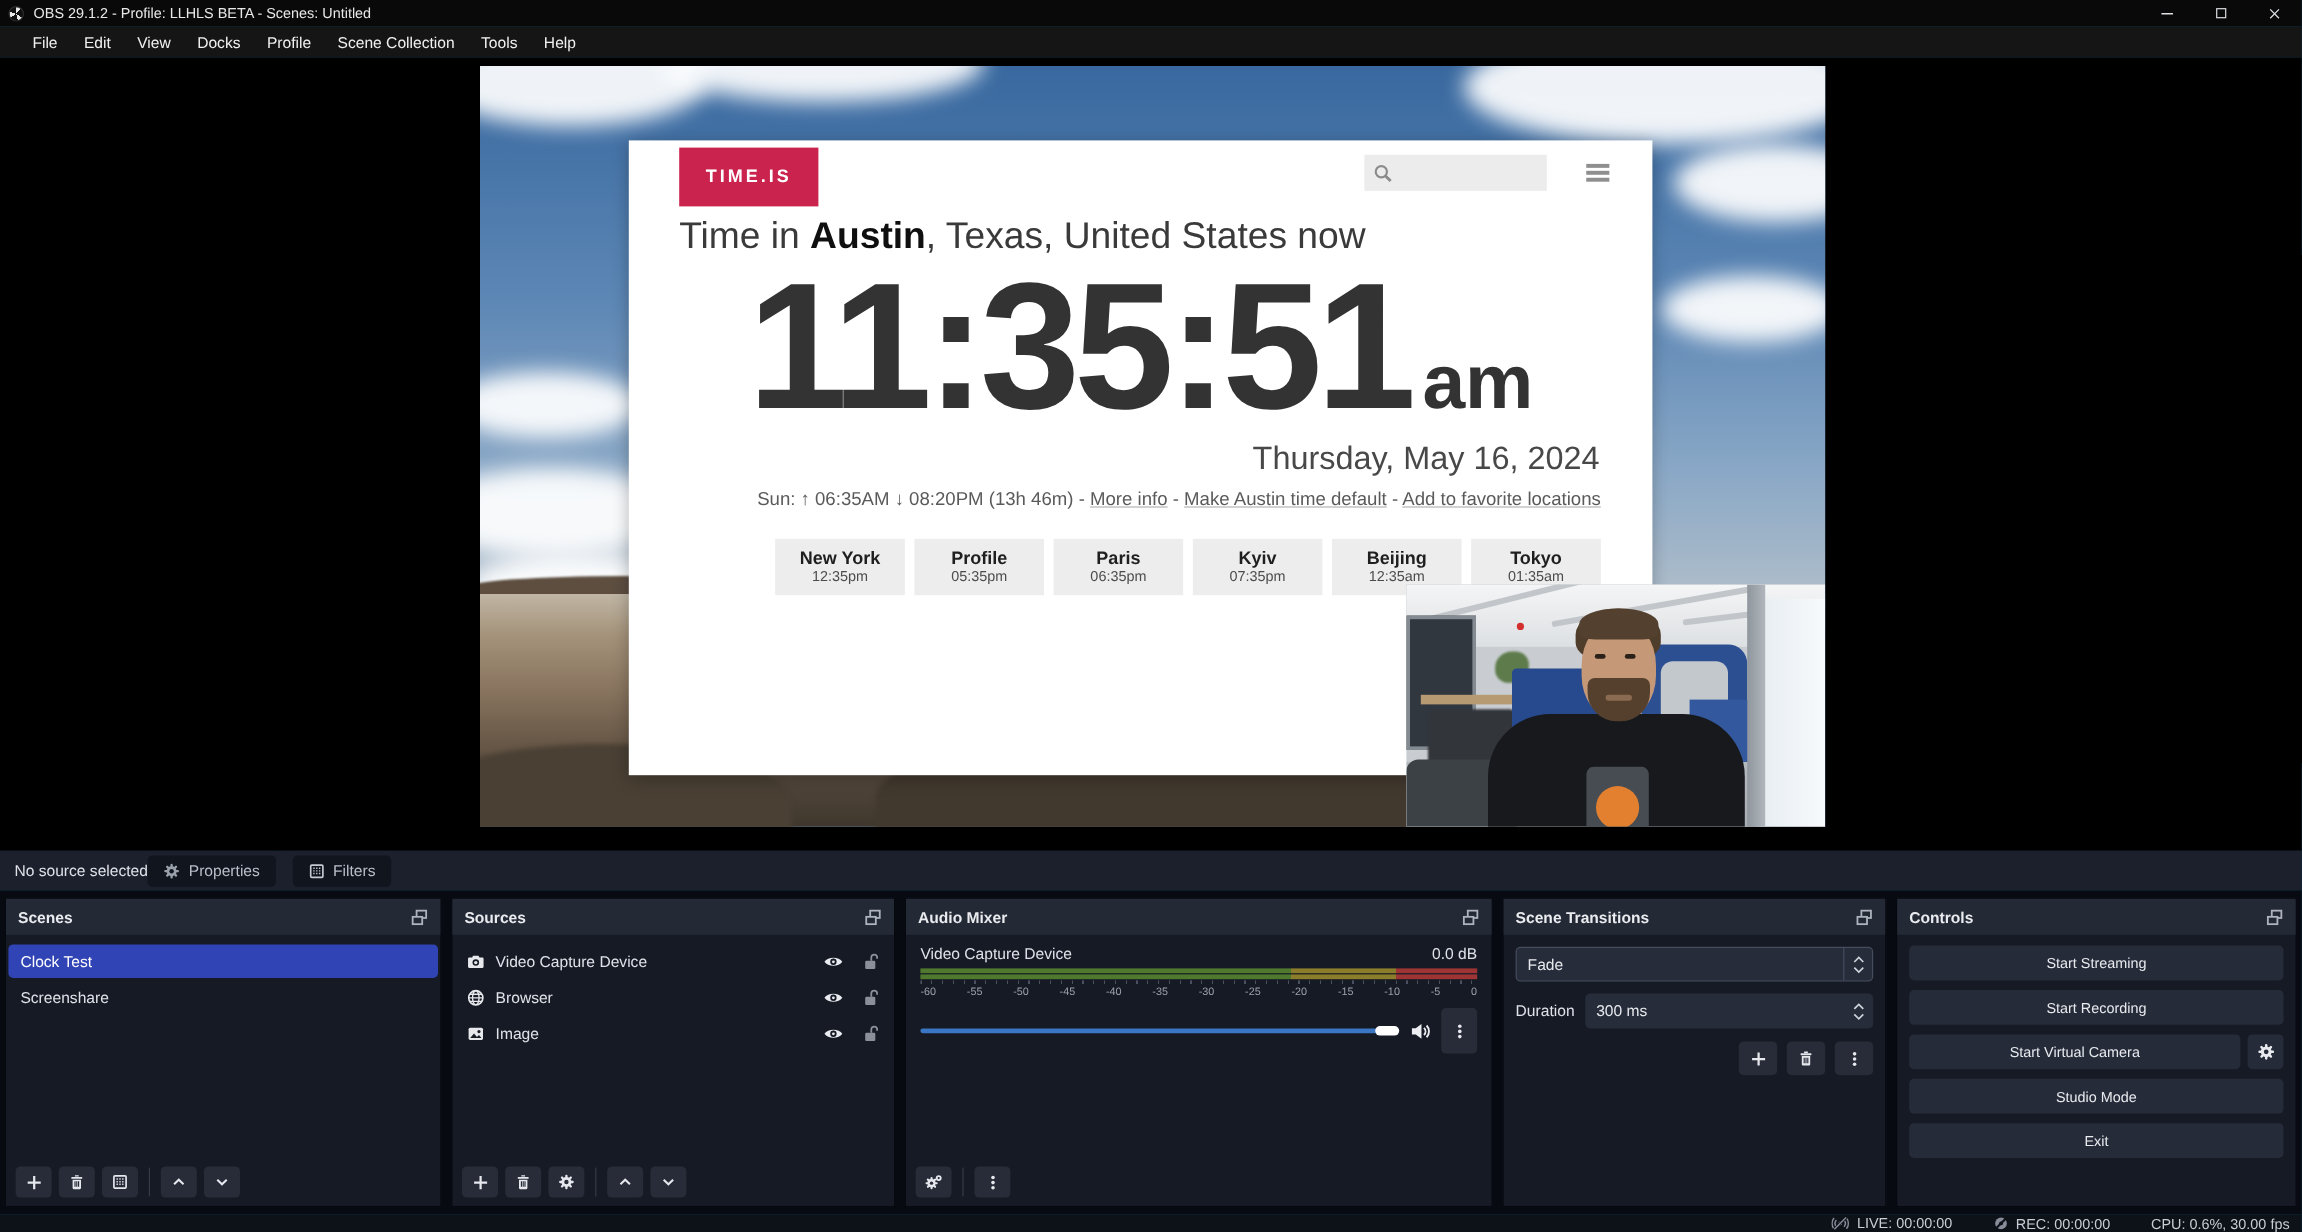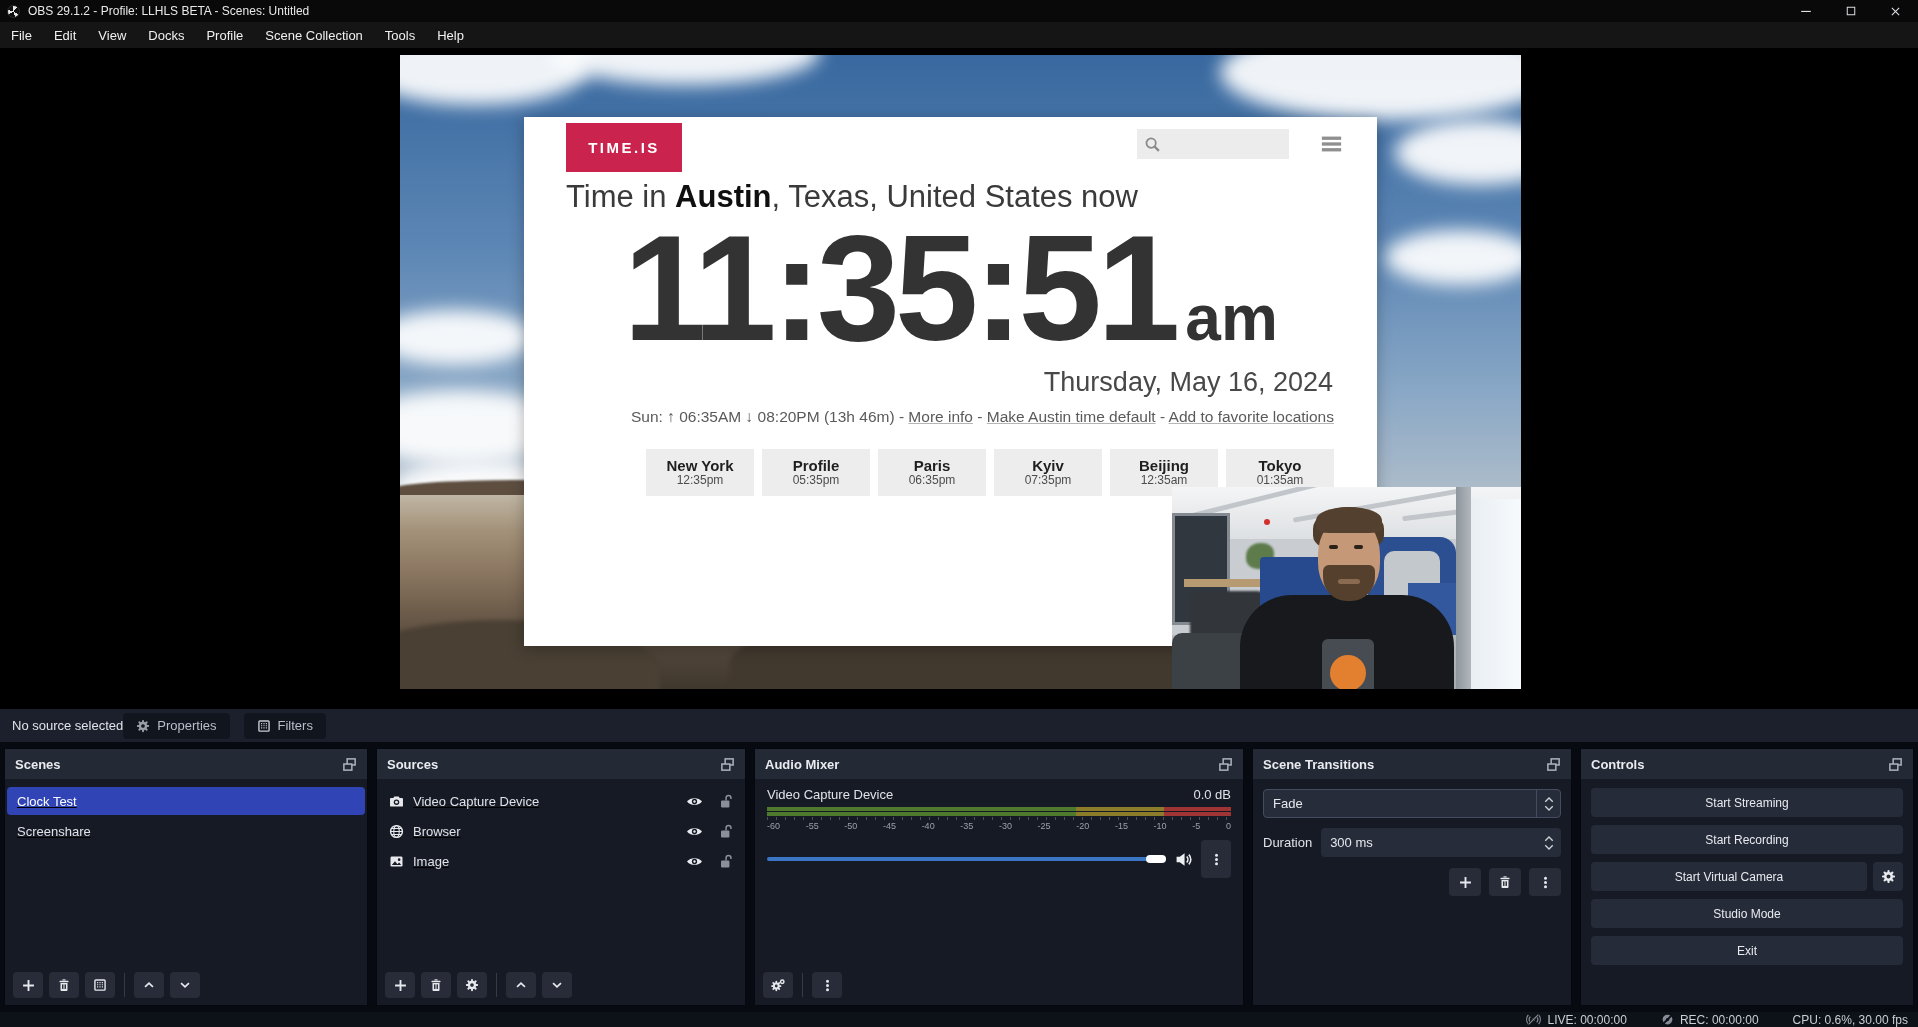--- a/index.html
+++ b/index.html
@@ -9,21 +9,21 @@
 
   
   .titlebar { position:absolute; top:0; left:0; width:100%; height:22px; background:#090909; display:flex; align-items:center; color:#e8e8e8; font-size:12px; }
   .obs-logo { width:13px; height:13px; border-radius:50%; margin:0 8px 0 7px;
     background:conic-gradient(#e8e8e8 0 12%, #101010 12% 34%, #e8e8e8 34% 46%, #101010 46% 66%, #e8e8e8 66% 80%, #101010 80% 100%);
     border:1px solid #2c2c2c; }
   .win-controls { position:absolute; right:0; top:0; height:22px; display:flex; }
   .win-btn { width:45px; height:22px; display:flex; align-items:center; justify-content:center; color:#dfe1e5; }
 
   
-  .menubar { position:absolute; top:22px; left:0; width:100%; height:26px; background:#151515; display:flex; align-items:center; padding-left:0; }
+  .menubar { position:absolute; top:22px; left:0; width:100%; height:26px; background:#151515; display:flex; align-items:center; padding-left:16px; }
   .menu-item { color:#f0f0f0; font-size:13px; padding:0 11px; height:100%; display:flex; align-items:center; }
 
   
   .workspace { position:absolute; top:48px; left:0; width:1918px; height:661px; background:#000; }
   .canvas { position:absolute; left:400px; top:7px; width:1121px; height:634px; overflow:hidden; background:#6f93bd; }
   .sky { position:absolute; top:0; left:0; width:100%; height:470px;
     background:linear-gradient(#38689f 0%, #5d87b5 42%, #8aa8c6 72%, #b9c3cb 100%); }
   .cloud { position:absolute; background:rgba(255,255,255,.92); border-radius:50%; filter:blur(9px); }
   .desert { position:absolute; top:440px; left:0; width:100%; height:194px;
     background:linear-gradient(#c0b6a4 0%, #a4927a 18%, #8a7660 40%, #6b5a49 62%, #50453a 82%, #3f372d 100%); }
@@ -86,21 +86,21 @@
 
   
   .docks { position:absolute; top:742px; left:0; width:1918px; height:270px; background:#070a10; display:flex; gap:8px; padding:6px 4px; }
   .panel { background:#161a24; border:1px solid #060810; display:flex; flex-direction:column; position:relative; }
   .p-scenes { width:364px; } .p-sources { width:370px; } .p-mixer { width:490px; } .p-trans { width:320px; } .p-controls { flex:1; }
   .phead { height:30px; background:#242936; display:flex; align-items:center; justify-content:space-between; padding:0 10px; flex:none; }
   .ptitle { color:#e9ebef; font-size:13px; font-weight:700; }
   .pbody { position:relative; flex:1; }
   .popup-ic { color:#aeb3bd; }
 
-  .list { padding-top:8px;text-decoration:underline; }
+  .list { padding-top:8px; }
   .lrow { height:28px; display:flex; align-items:center; color:#dfe2e8; font-size:13px; padding:0 10px; margin:0 2px 2px; border-radius:4px; gap:9px; }
   .lrow.sel { background:#3044b5; color:#fff; }
   .lrow .grow { flex:1; }
   .lrow .ric { color:#e9ebf0; display:flex; }
   .lrow .lockic { color:#8a8f99; display:flex; margin-left:6px; }
 
   .tbar { position:absolute; bottom:7px; left:8px; display:flex; align-items:center; gap:6px; }
   .tbtn { width:30px; height:26px; background:#272c38; border-radius:4px; display:flex; align-items:center; justify-content:center; color:#e6e8ee; --hole:#272c38; }
   .vsep { width:1px; height:24px; background:#343a48; margin:0 3px; }
 
@@ -131,21 +131,21 @@
   .tr-btn { width:32px; height:28px; background:#272c38; border-radius:4px; display:flex; align-items:center; justify-content:center; color:#e6e8ee; --hole:#272c38; }
 
   
   .ctl-body { padding:9px 10px; display:flex; flex-direction:column; gap:8px; }
   .ctl-row { display:flex; gap:6px; }
   .ctl-btn { flex:1; height:29px; background:#252b39; border-radius:4px; display:flex; align-items:center; justify-content:center; color:#e8eaee; font-size:12px; }
   .ctl-gear { flex:none; width:30px; height:29px; background:#252b39; border-radius:4px; display:flex; align-items:center; justify-content:center; color:#e8eaee; --hole:#252b39; }
 
   
   .statusbar { position:absolute; top:1012px; left:0; width:1918px; height:15px; background:#0d1118; display:flex; align-items:center; justify-content:flex-end; gap:10px; padding-right:10px; color:#c9cdd5; font-size:12px; }
-  .st-group { display:flex; align-items:center; gap:6px; }
+  .st-group { display:flex; align-items:flex-start; gap:6px; }
   .st-ic { color:#878d98; display:flex; }
   .st-gap { width:14px; }
 
   .icon { display:block; }
   svg { display:block; }
 </style>
 </head>
 <body>
 
 <svg width="0" height="0" style="position:absolute">

